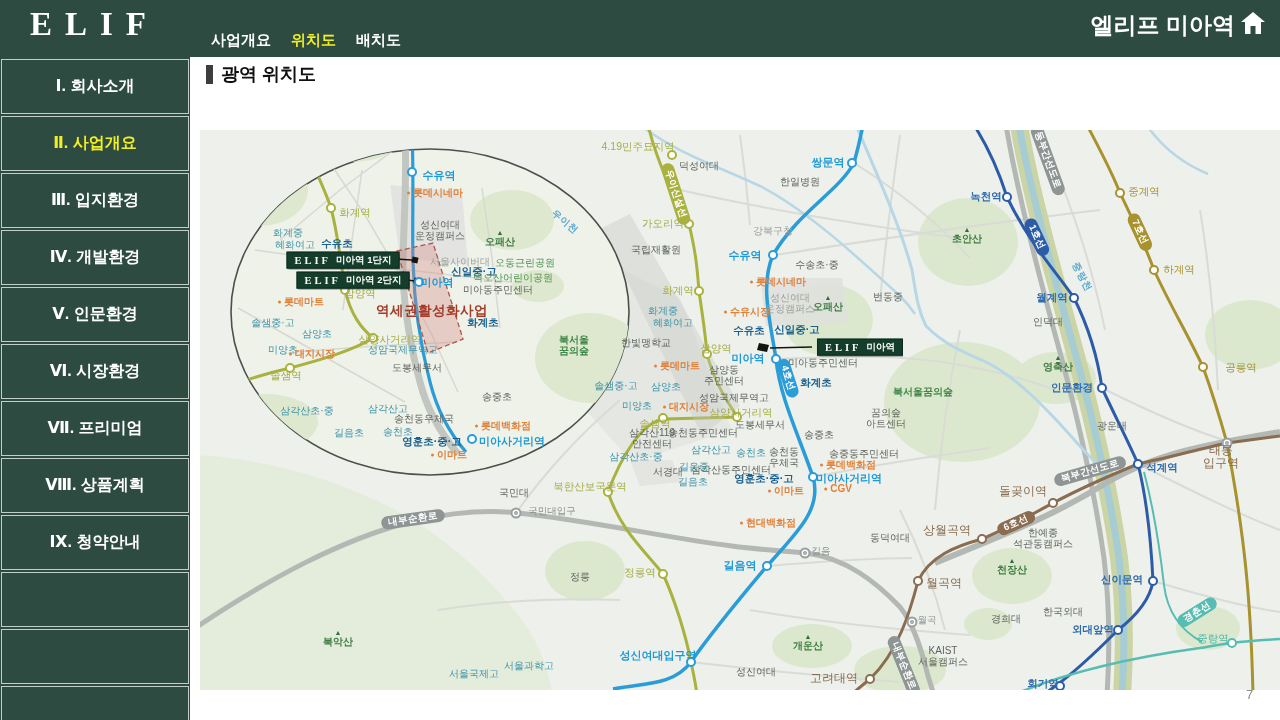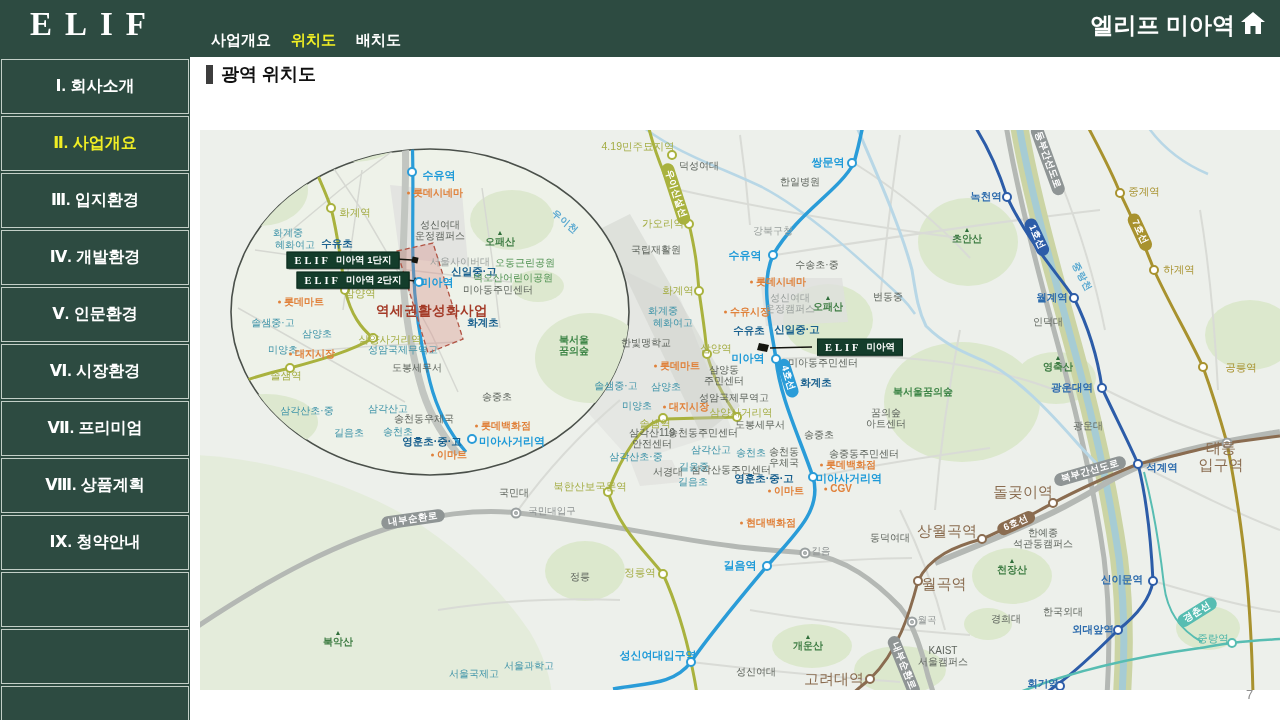--- a/index.html
+++ b/index.html
@@ -27,21 +27,21 @@
   .pagenum{position:absolute;left:1246px;top:687px;font-size:13px;color:#8d8d8d}
   
   .map{position:absolute;left:200px;top:130px;width:1080px;height:560px;background:#edf0eb;overflow:hidden}
   .map svg{position:absolute;left:0;top:0}
   #labels{position:absolute;left:0;top:0;width:1080px;height:560px}
   .lbl{position:absolute;transform:translate(-50%,-50%);white-space:pre-line;text-align:center;
        font-size:10px;line-height:1.12;color:#5d635c;pointer-events:none}
   .k-st4{color:#1e9ad8;font-weight:700;font-size:11px;white-space:nowrap}
   .k-st1{color:#2e6cad;font-weight:700;font-size:10.5px;white-space:nowrap}
   .k-st7{color:#a8922e;font-size:10.5px;white-space:nowrap}
-  .k-st6{color:#8a6c50;font-size:15px}
+  .k-st6{color:#8a6c50;font-size:12px}
   .k-stuw{color:#a4ad44;font-size:10.5px;white-space:nowrap}
   .k-stkc{color:#4ab5a8;font-size:10.5px}
   .k-sch{color:#3e93a8;white-space:nowrap}
   .k-schb{color:#1a618f;font-weight:700;font-size:10.5px;white-space:nowrap}
   .k-poi{color:#5d635c}
   .k-gray{color:#9aa09d}
   .k-shop{color:#e0813a;font-weight:700;white-space:nowrap}
   .k-park{color:#4e9150}
   .k-parkb{color:#3f8648;font-weight:700}
   .k-mtn{color:#3f7d44;font-weight:700}
@@ -356,22 +356,22 @@
       <div class="lbl k-st4" style="left: 458px; top: 525px; transform: translate(-50%, -50%);">성신여대입구역</div>
       <div class="lbl k-poi" style="left: 556px; top: 542px; transform: translate(-50%, -50%);">성신여대</div>
       <div class="lbl k-mtn" style="left: 608px; top: 512px; transform: translate(-50%, -50%);"><span class="tri">▲</span><span>개운산</span></div>
       <div class="lbl k-poi" style="left: 314px; top: 363px; transform: translate(-50%, -50%);">국민대</div>
       <div class="lbl k-ic" style="left: 352px; top: 381px; transform: translate(-50%, -50%);">국민대입구</div>
       <div class="lbl k-stuw" style="left: 390px; top: 357px; transform: translate(-50%, -50%);">북한산보국문역</div>
       <div class="lbl k-mtn" style="left: 138px; top: 508px; transform: translate(-50%, -50%);"><span class="tri">▲</span><span>북악산</span></div>
       <div class="lbl k-sch" style="left: 329px; top: 536px; transform: translate(-50%, -50%);">서울과학고</div>
       <div class="lbl k-sch" style="left: 274px; top: 544px; transform: translate(-50%, -50%);">서울국제고</div>
       <div class="lbl k-mtn" style="left: 858px; top: 233px; transform: translate(-50%, -50%);"><span class="tri">▲</span><span>영축산</span></div>
-      <div class="lbl k-st1" style="left: 872px; top: 258px; transform: translate(-50%, -50%);">광운대역</div>
-      <div class="lbl k-poi" style="left: 888px; top: 296px; transform: translate(-50%, -50%);">광운대</div>
+      <div class="lbl k-st1" style="left: 872px; top: 258px; transform: translate(-50%, -50%);">인문환경</div>
+      <div class="lbl k-poi" style="left: 912px; top: 296px; transform: translate(-50%, -50%);">광운대</div>
       <div class="lbl k-st1" style="left: 962px; top: 338px; transform: translate(-50%, -50%);">석계역</div>
       <div class="lbl k-elif" style="left: 660px; top: 217px; transform: translate(-50%, -50%);">
         <span class="elif-logo">ELIF</span>
         <span class="elif-txt">미아역</span>
       </div>
       <div class="lbl k-st4" style="left: 239px; top: 45px; transform: translate(-50%, -50%);">수유역</div>
       <div class="lbl k-shop" style="left: 235px; top: 63px; transform: translate(-50%, -50%);">롯데시네마</div>
       <div class="lbl k-stuw" style="left: 155px; top: 83px; transform: translate(-50%, -50%);">화계역</div>
       <div class="lbl k-poi" style="left: 240px; top: 100px; transform: translate(-50%, -50%);">성신여대
 운정캠퍼스</div>

